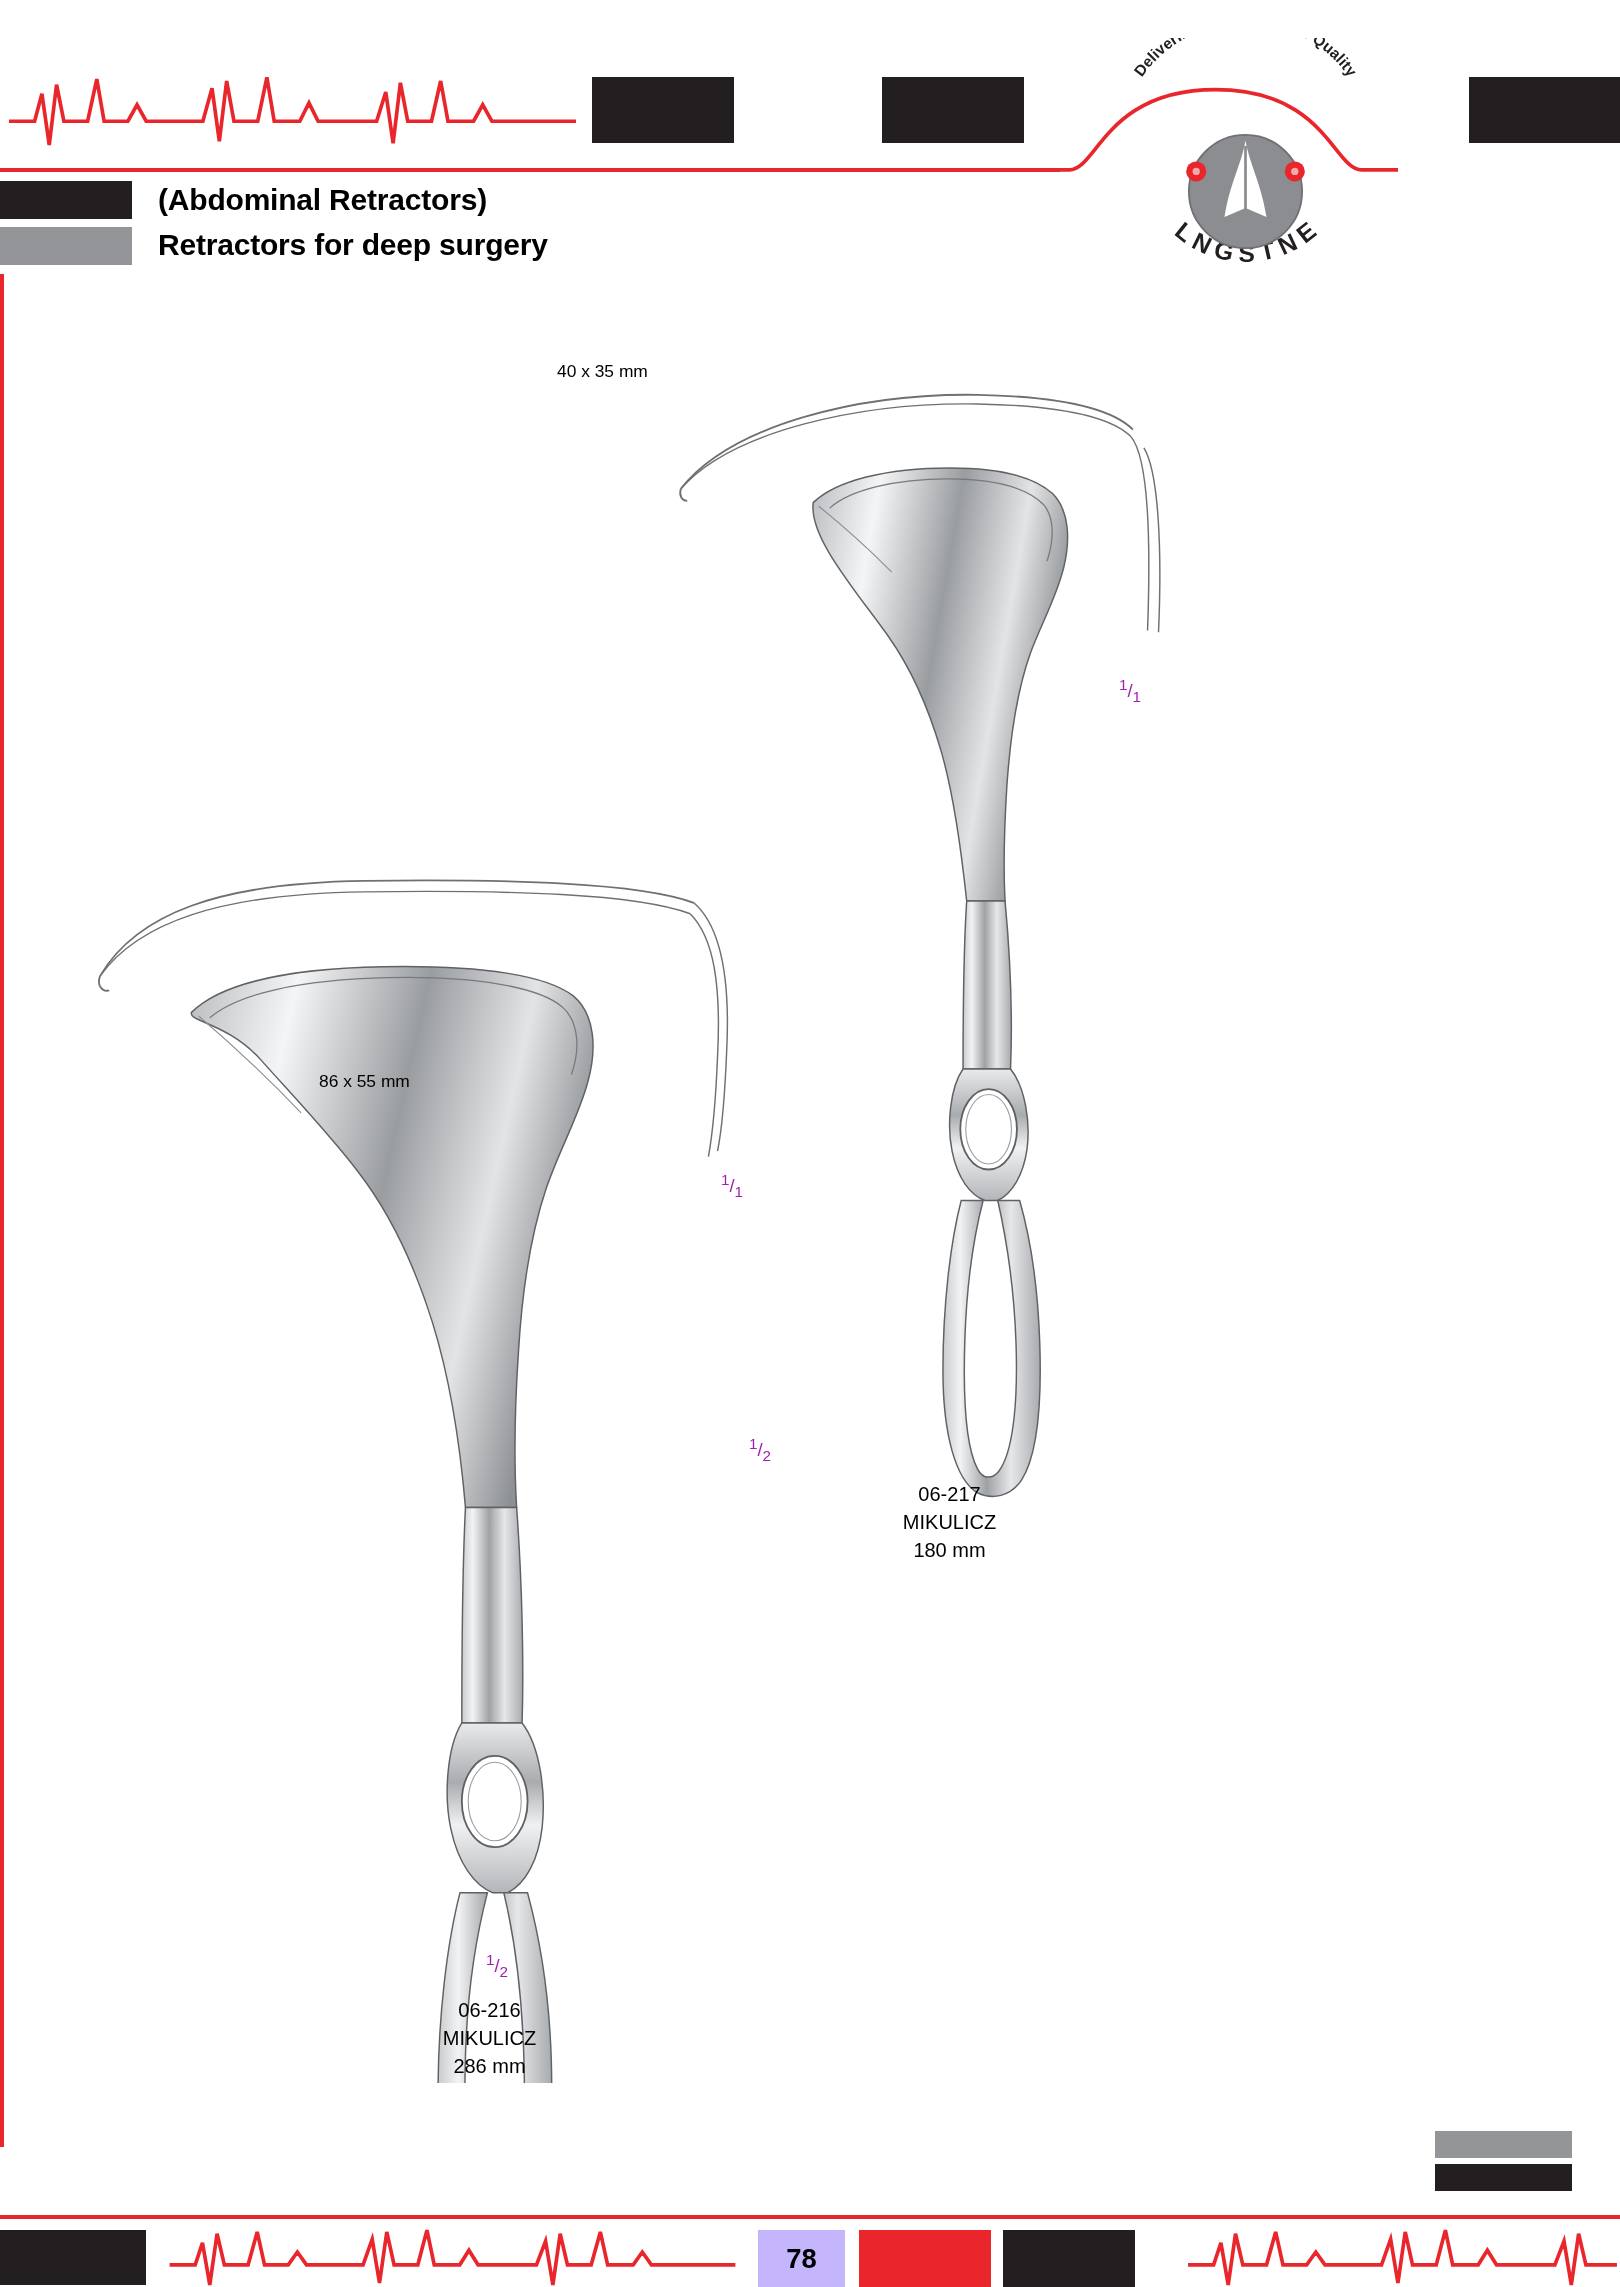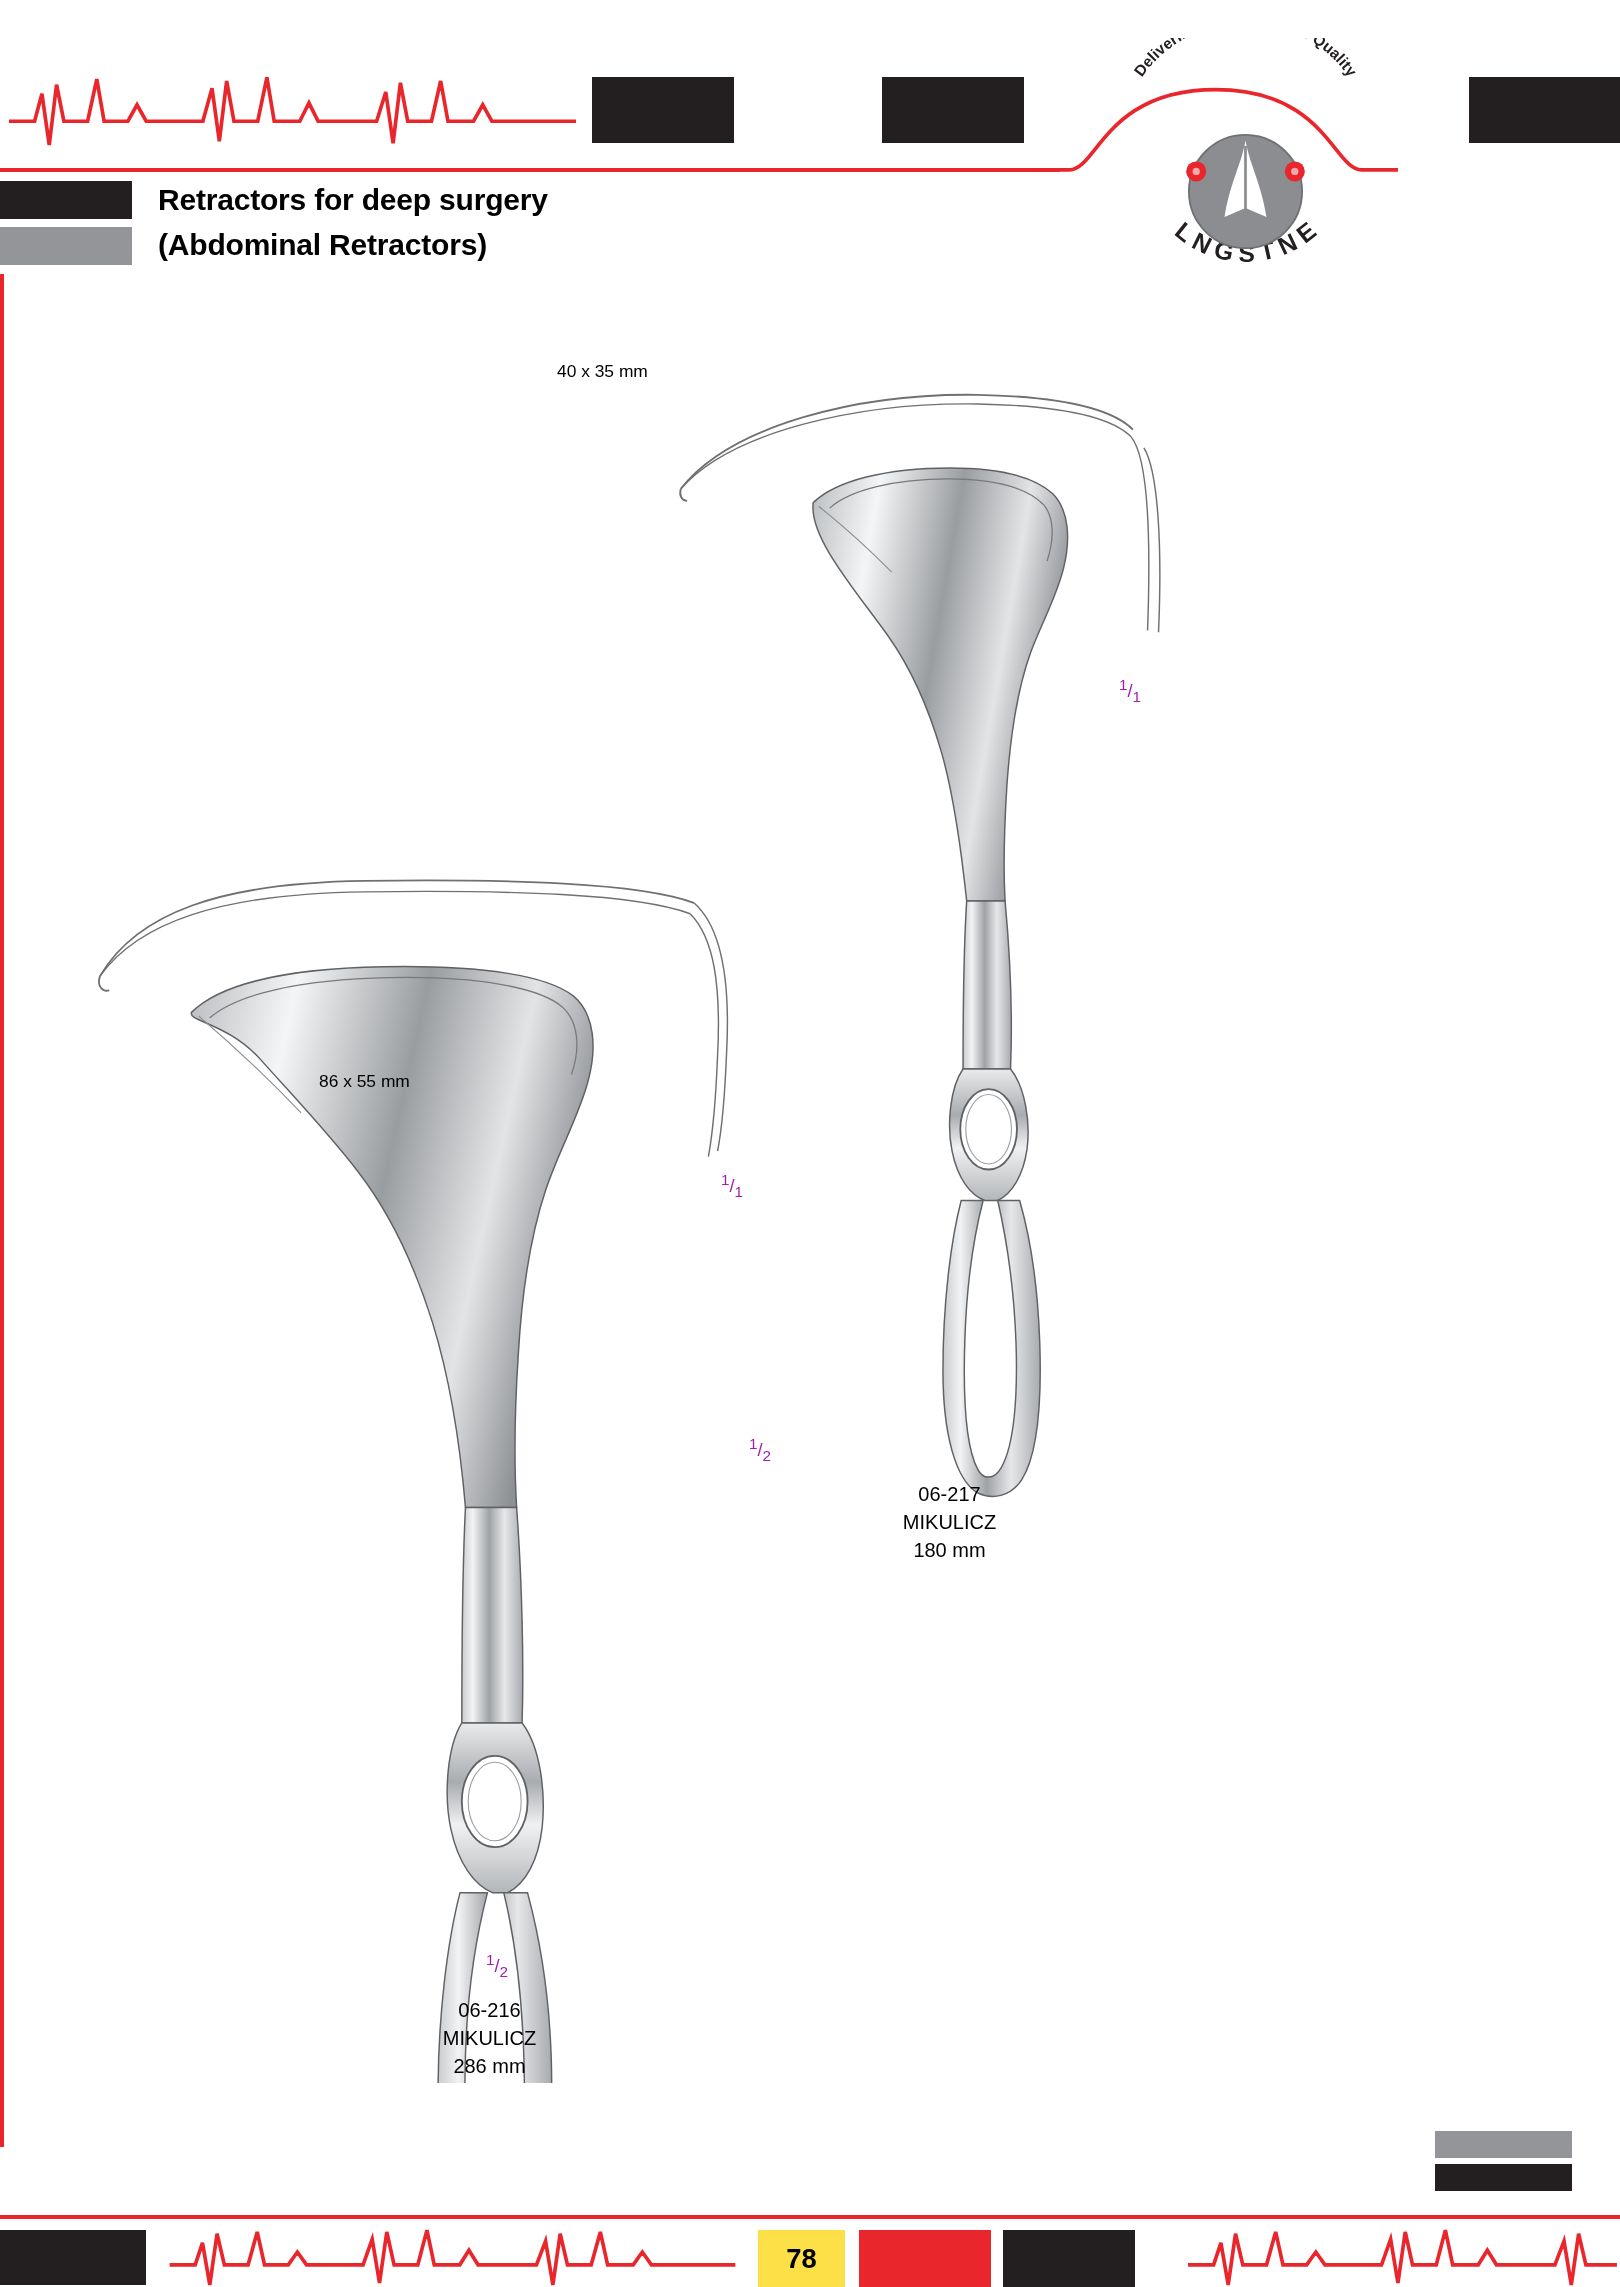--- a/index.html
+++ b/index.html
@@ -162,21 +162,21 @@
   }
   .ecg-bot-right {
     position: absolute;
     left: 1188px; top: 101px;
     width: 429px; height: 73px;
   }
   .pagenum-box {
     position: absolute;
     left: 758px; top: 110px;
     width: 87px; height: 57px;
-    background: #fde047;
+    background: #c4b5fd;
     color: #000000;
     font-weight: bold;
     font-size: 27.4px;
     display: flex;
     align-items: center;
     justify-content: center;
   }
   .foot-red {
     position: absolute;
     left: 859px; top: 110px;
@@ -232,22 +232,22 @@
       <circle cx="101" cy="146" r="11" fill="#e8262b"></circle>
       <circle cx="209" cy="146" r="11" fill="#e8262b"></circle>
       <circle cx="101" cy="146" r="4" fill="#ffffff" opacity="0.6"></circle>
       <circle cx="209" cy="146" r="4" fill="#ffffff" opacity="0.6"></circle>
     </svg>
 
     <div class="title-blk-dark"></div>
     <div class="title-blk-grey"></div>
 
     <div class="page-title">
+      <div>(Abdominal Retractors)</div>
       <div>Retractors for deep surgery</div>
-      <div>(Abdominal Retractors)</div>
     </div>
 
     <div class="side-rule"></div>
   </div>
 
   <div class="figure" style="left:676px; top:393px; width:786px; height:1151px;">
 
     <svg viewBox="0 0 860 1260" width="786" height="1151">
       <defs>
         <linearGradient id="steelA" x1="0" y1="0" x2="1" y2="0">

